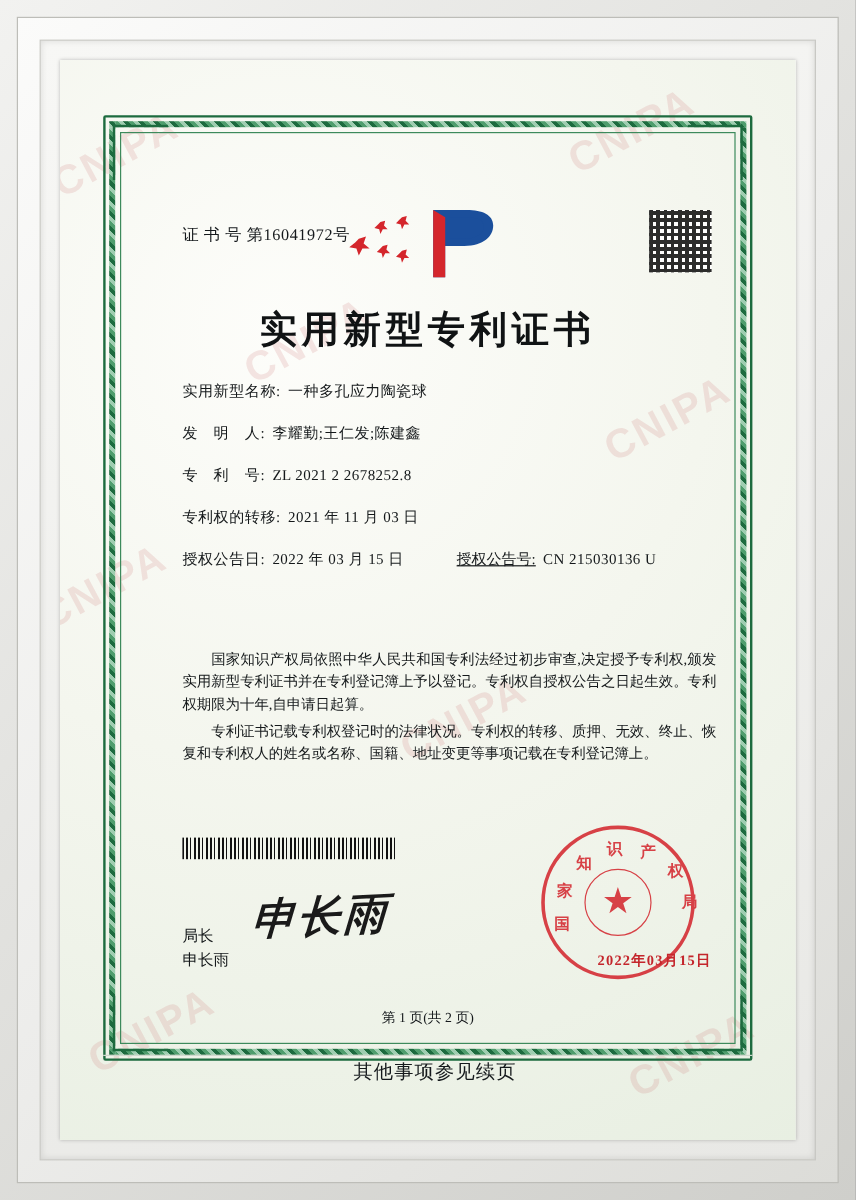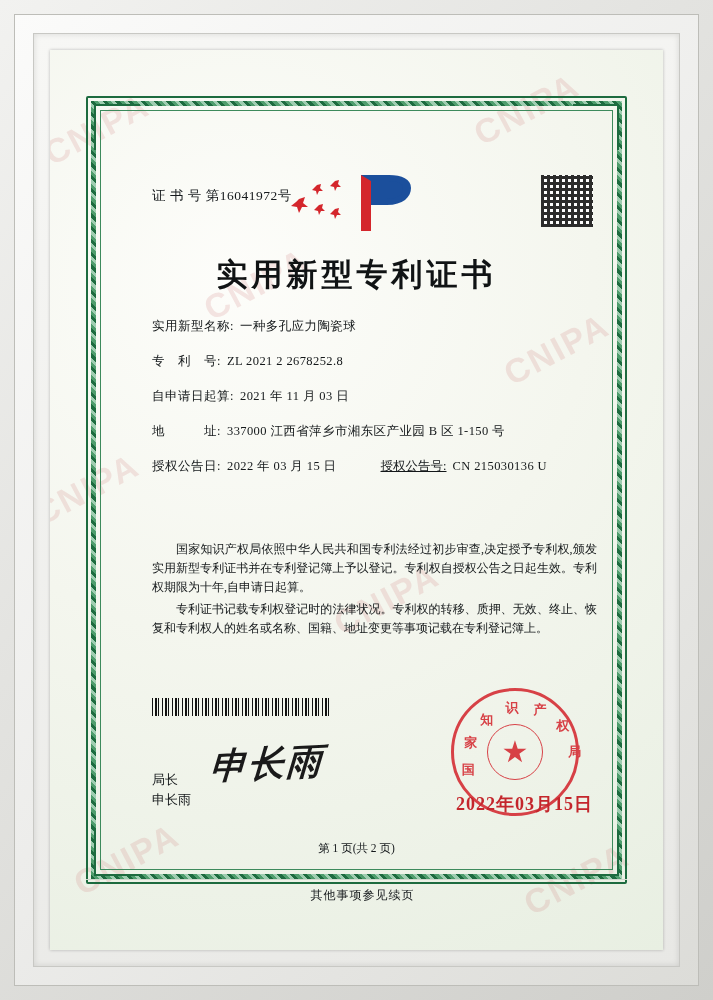--- a/index.html
+++ b/index.html
@@ -239,41 +239,41 @@
     width: 54px; height: 54px;
     border-radius: 50%;
     border: 1.5px solid #d3222a;
     display: flex; align-items: center; justify-content: center;
     position: relative;
   }
   .seal-date {
     position: absolute;
     right: 70px;
     top: 742px;
-    font-size: 18px;
+    font-size: 12px;
     color: #c4262c;
     letter-spacing: 1px;
     font-weight: bold;
     margin-left: 45px;
   }
 
   .page-no {
     position: absolute;
     left: 0; right: 0;
     bottom: 94px;
     text-align: center;
     font-size: 11.5px;
     color: #15191c;
   }
   .footer-note {
     position: absolute;
     left: 12px; right: 0;
     bottom: 46px;
     text-align: center;
-    font-size: 12px;
+    font-size: 16px;
     color: #15191c;
     letter-spacing: 1px;
   }
   .footer-rule {
     position: absolute;
     left: 36px; right: 36px;
     bottom: 70px;
     border-top: 1px solid #cfd8cd;
   }
 </style>
@@ -323,30 +323,30 @@
      </div>
 
      <div class="title">实用新型专利证书</div>
 
      <div class="fields">
        <div class="field-row">
          <span class="field-label">实用新型名称:</span>
          <span class="field-value">一种多孔应力陶瓷球</span>
        </div>
        <div class="field-row">
+         <span class="field-label">发　明　人:</span>
+         <span class="field-value">李耀勤;王仁发;陈建鑫</span>
+       </div>
+       <div class="field-row">
          <span class="field-label">专　利　号:</span>
          <span class="field-value">ZL 2021 2 2678252.8</span>
        </div>
        <div class="field-row">
-         <span class="field-label">自申请日起算:</span>
+         <span class="field-label">专利权的转移:</span>
          <span class="field-value">2021 年 11 月 03 日</span>
-       </div>
-       <div class="field-row">
-         <span class="field-label">地　　　址:</span>
-         <span class="field-value">337000 江西省萍乡市湘东区产业园 B 区 1-150 号</span>
        </div>
        <div class="field-row dual">
          <span class="field-label">授权公告日:</span>
          <span class="field-value">2022 年 03 月 15 日</span>
          <span class="second-label">授权公告号:</span>
          <span class="field-value">CN 215030136 U</span>
        </div>
      </div>
 
      <div class="para">

